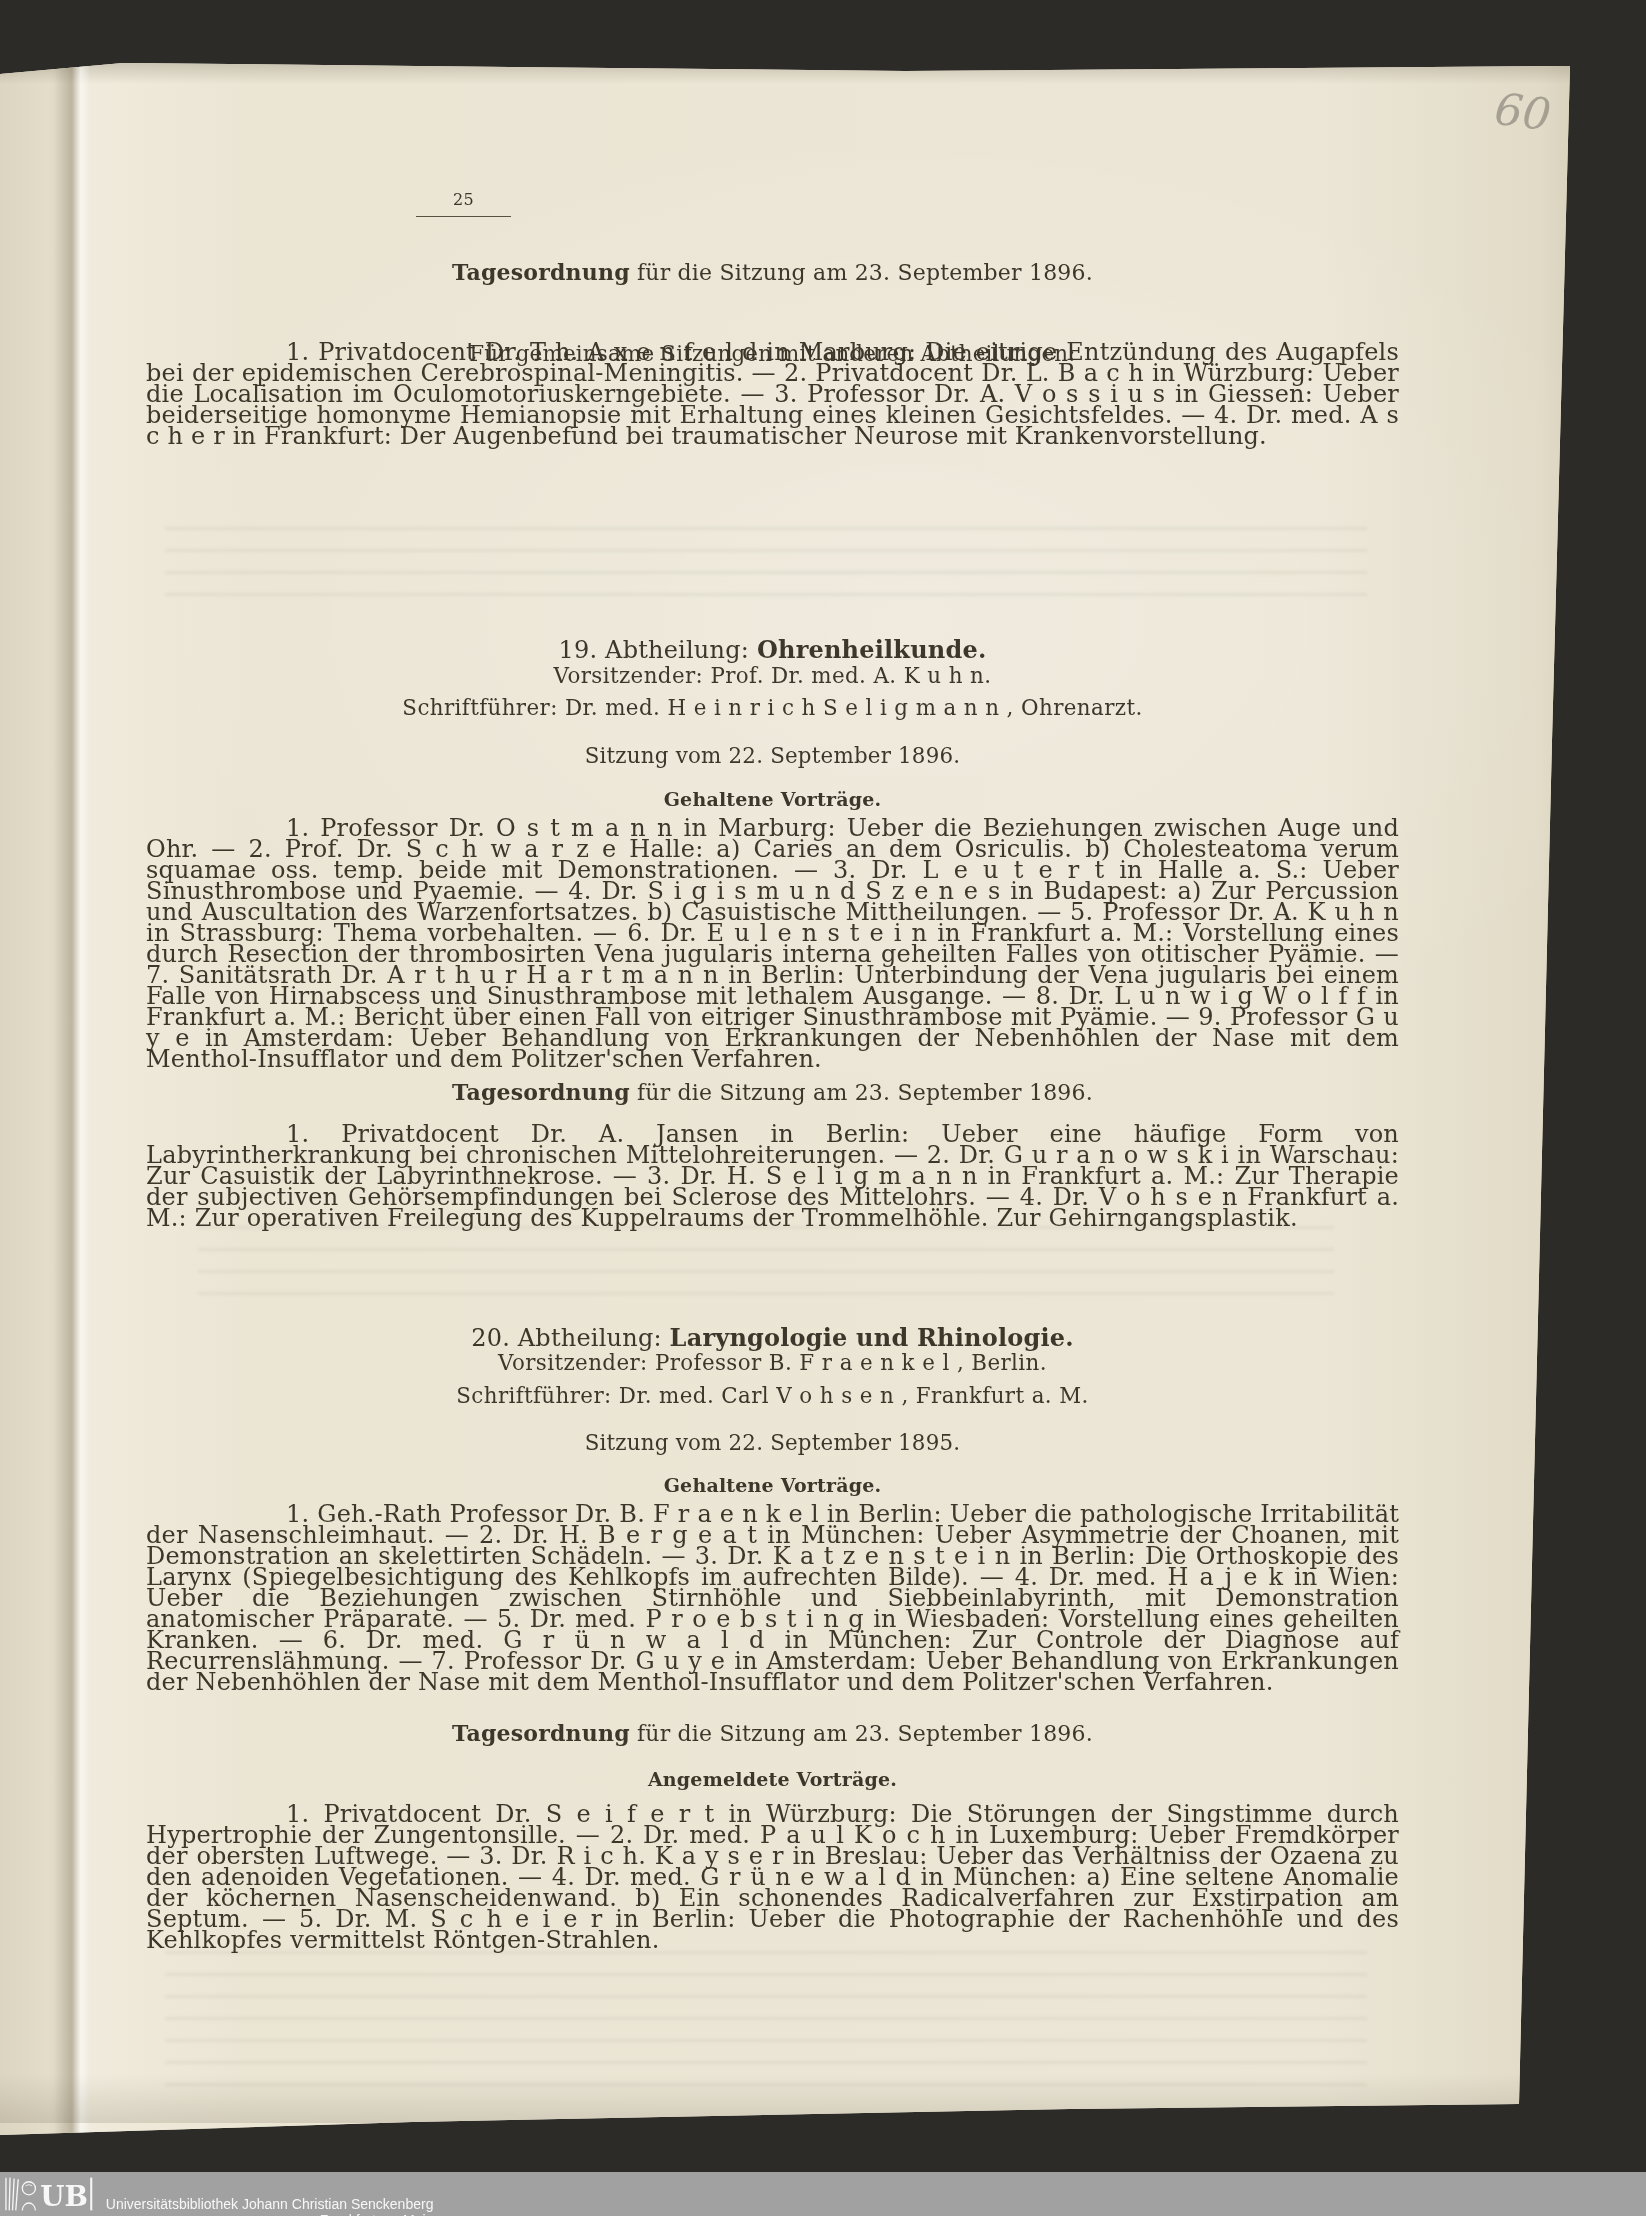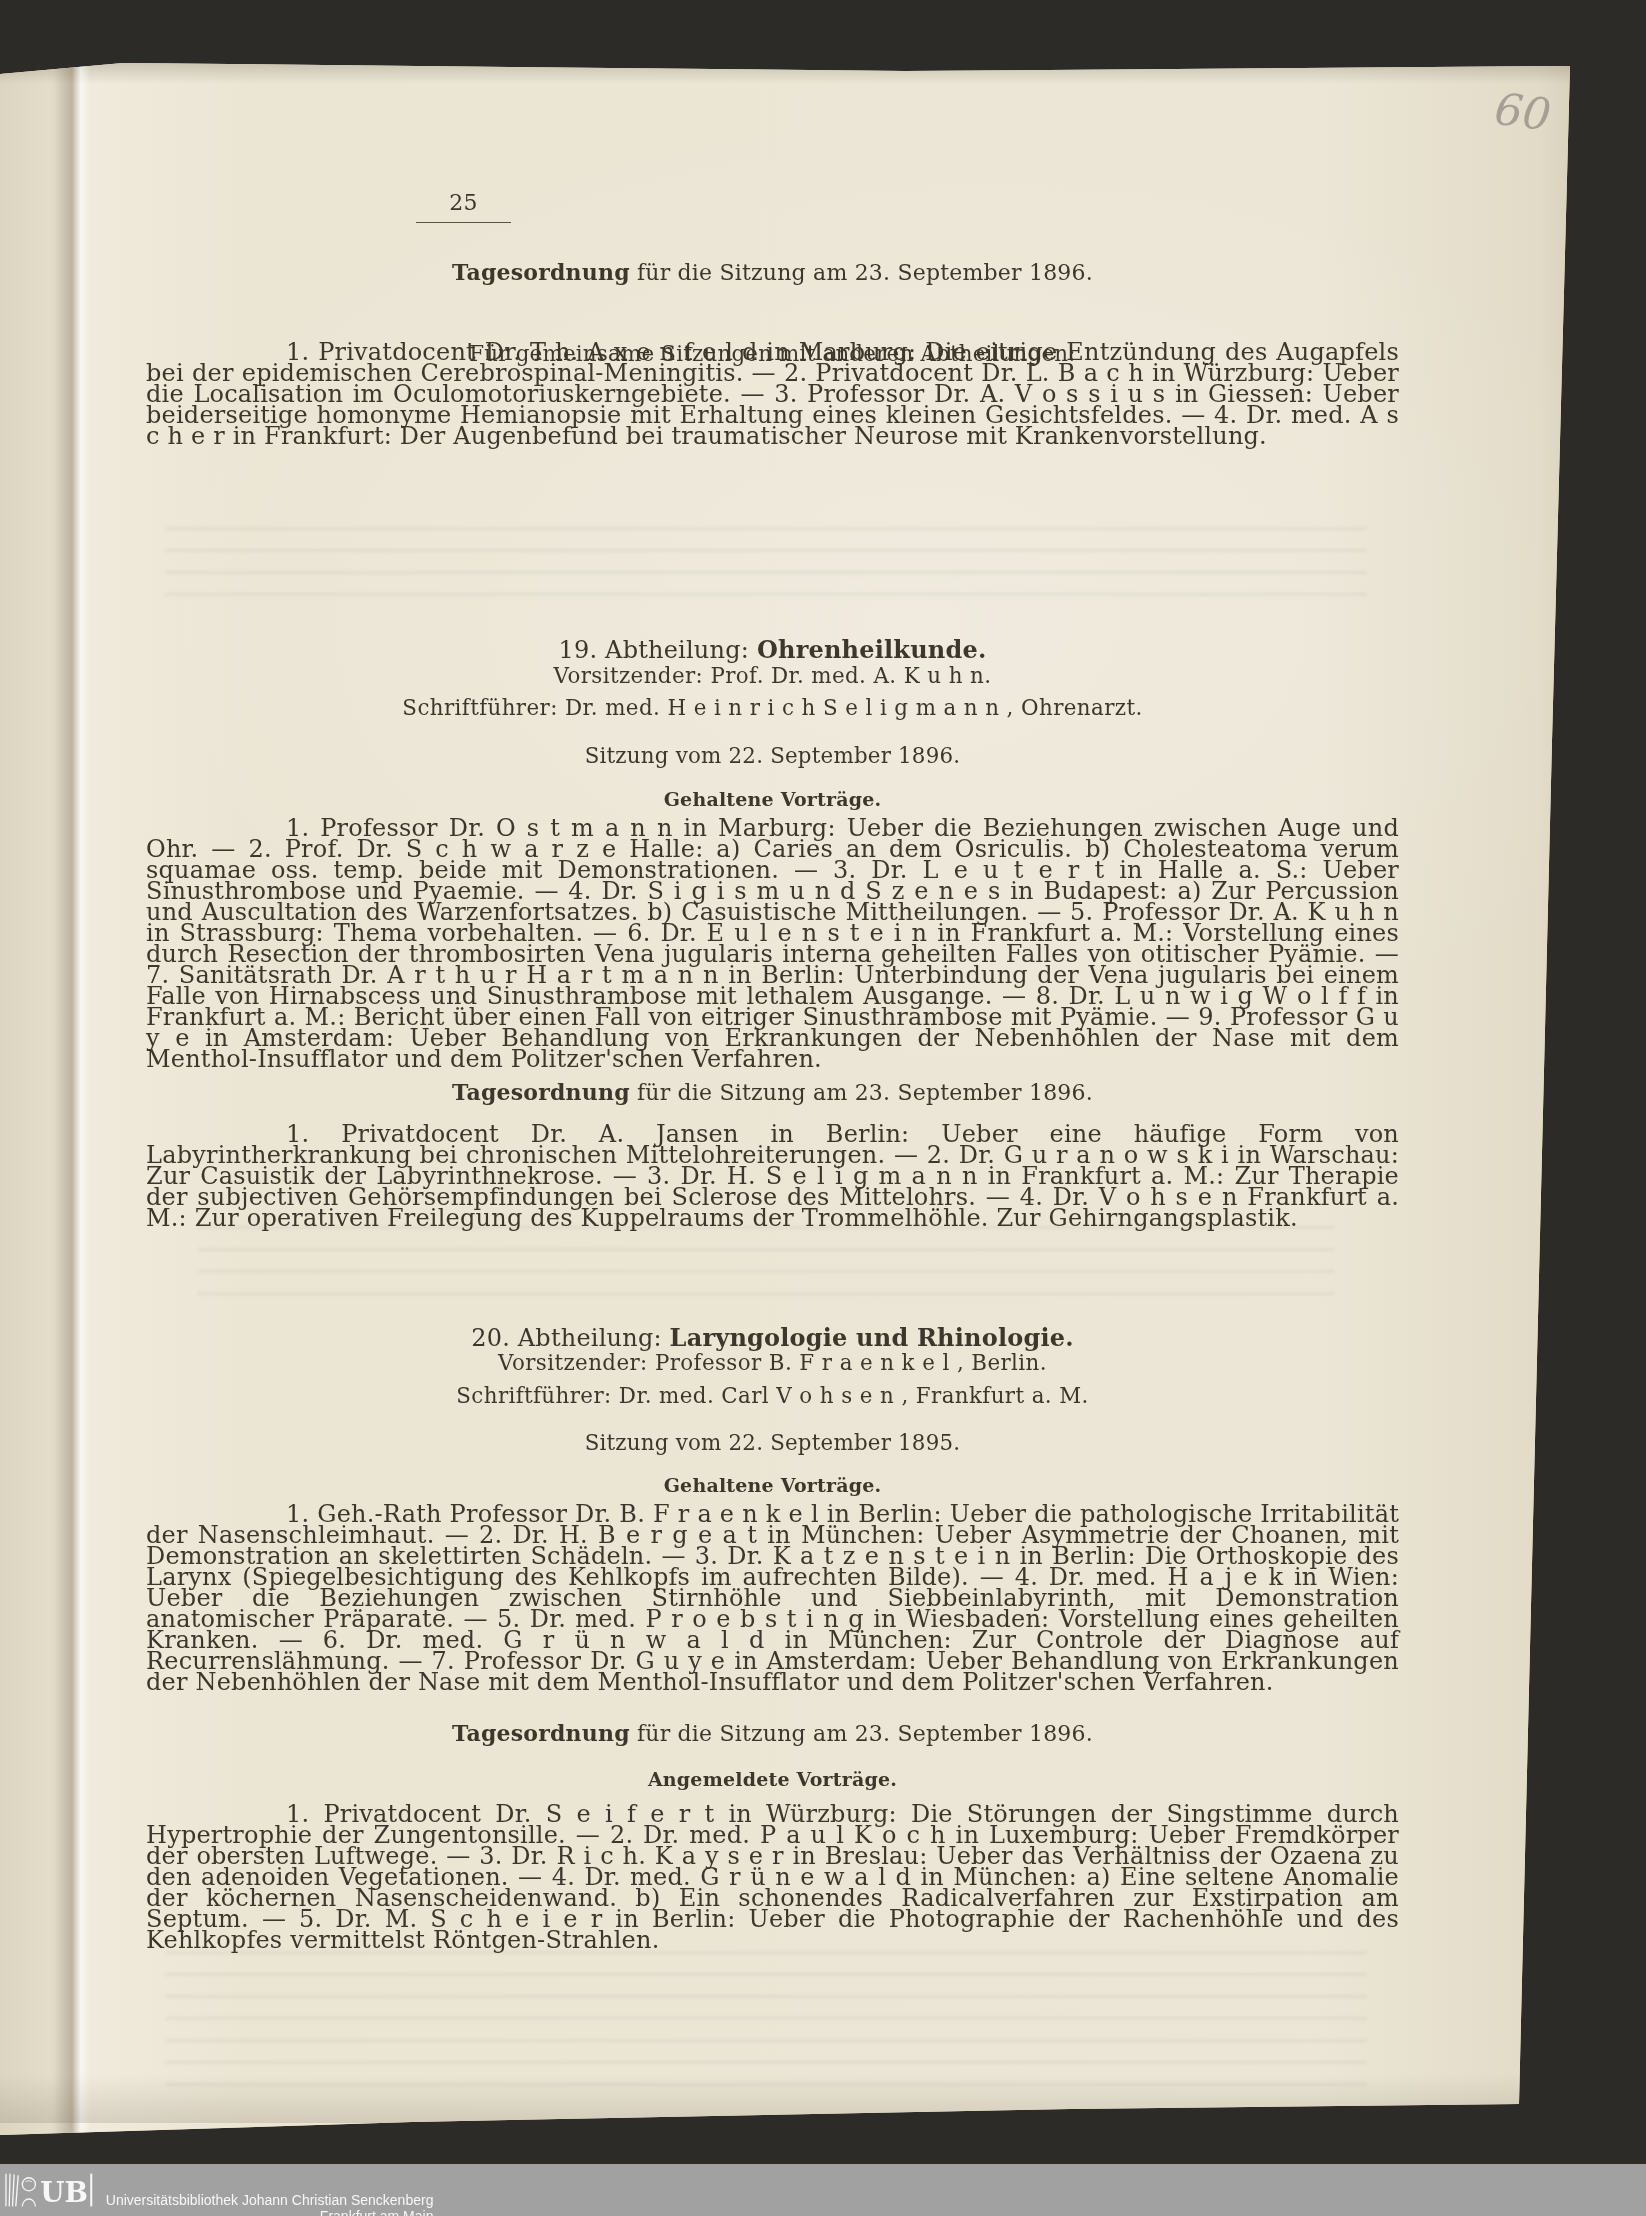--- a/index.html
+++ b/index.html
@@ -59,33 +59,33 @@
   .h-agenda { font-size: 22px; }
   .h-agenda .lead { font-weight: bold; }
   .h-joint { font-size: 21.4px; }
   .h-section { font-size: 24px; margin-top: 16px; }
   .h-section .sec-name { font-weight: bold; }
   .officers { font-size: 21.4px; letter-spacing: 0.4px; }
   .session { font-size: 21.4px; }
   .sublabel { font-size: 19px; font-weight: bold; }
   .pagenum {
     left: 416px; top: 190px; width: 95px;
-    font-size: 22px; text-align: center;
+    font-size: 16px; text-align: center;
     padding-bottom: 7.4px; border-bottom: 1.6px solid rgba(62,55,40,0.85);
   }
   
   .pencil {
     position: absolute; left: 1495px; top: 86px;
     font-family: "DejaVu Serif", serif; font-style: italic;
     font-size: 44px; color: #9b968a; opacity: 0.85;
     transform: rotate(7deg);
   }
   
   .wm-bar {
-    position: absolute; left: 0; bottom: 0; width: 1646px; height: 52px;
+    position: absolute; left: 0; bottom: 0; width: 1646px; height: 44px;
     background: #a1a1a1;
     display: flex; align-items: center; text-align: right;
   }
   .wm-logo { margin-left: 3.3px; flex: 0 0 auto; }
   .wm-text {
     margin-left: 11.5px;
     font-family: "Liberation Sans", sans-serif;
     font-size: 14px; line-height: 16.5px; color: #f7f7f7; margin-top: 36px;
   }
 </style>

